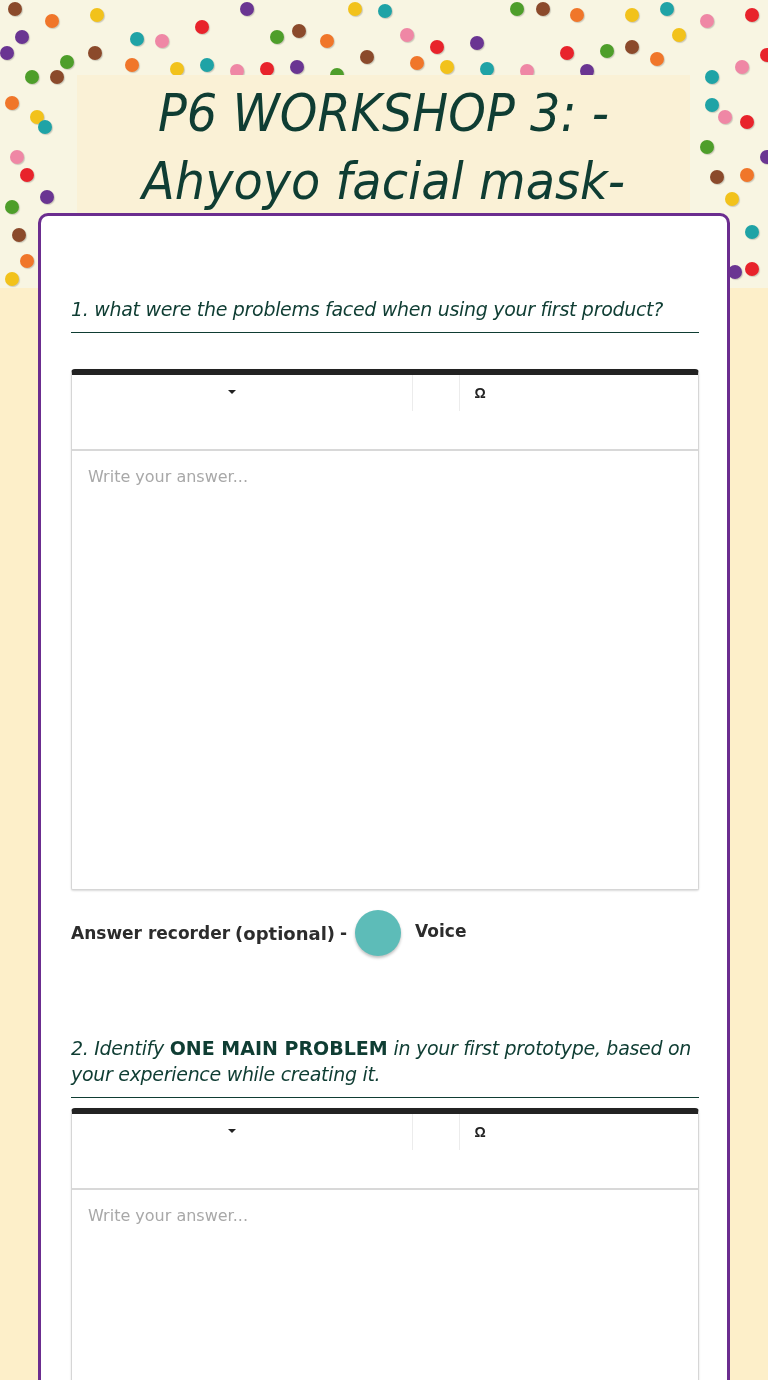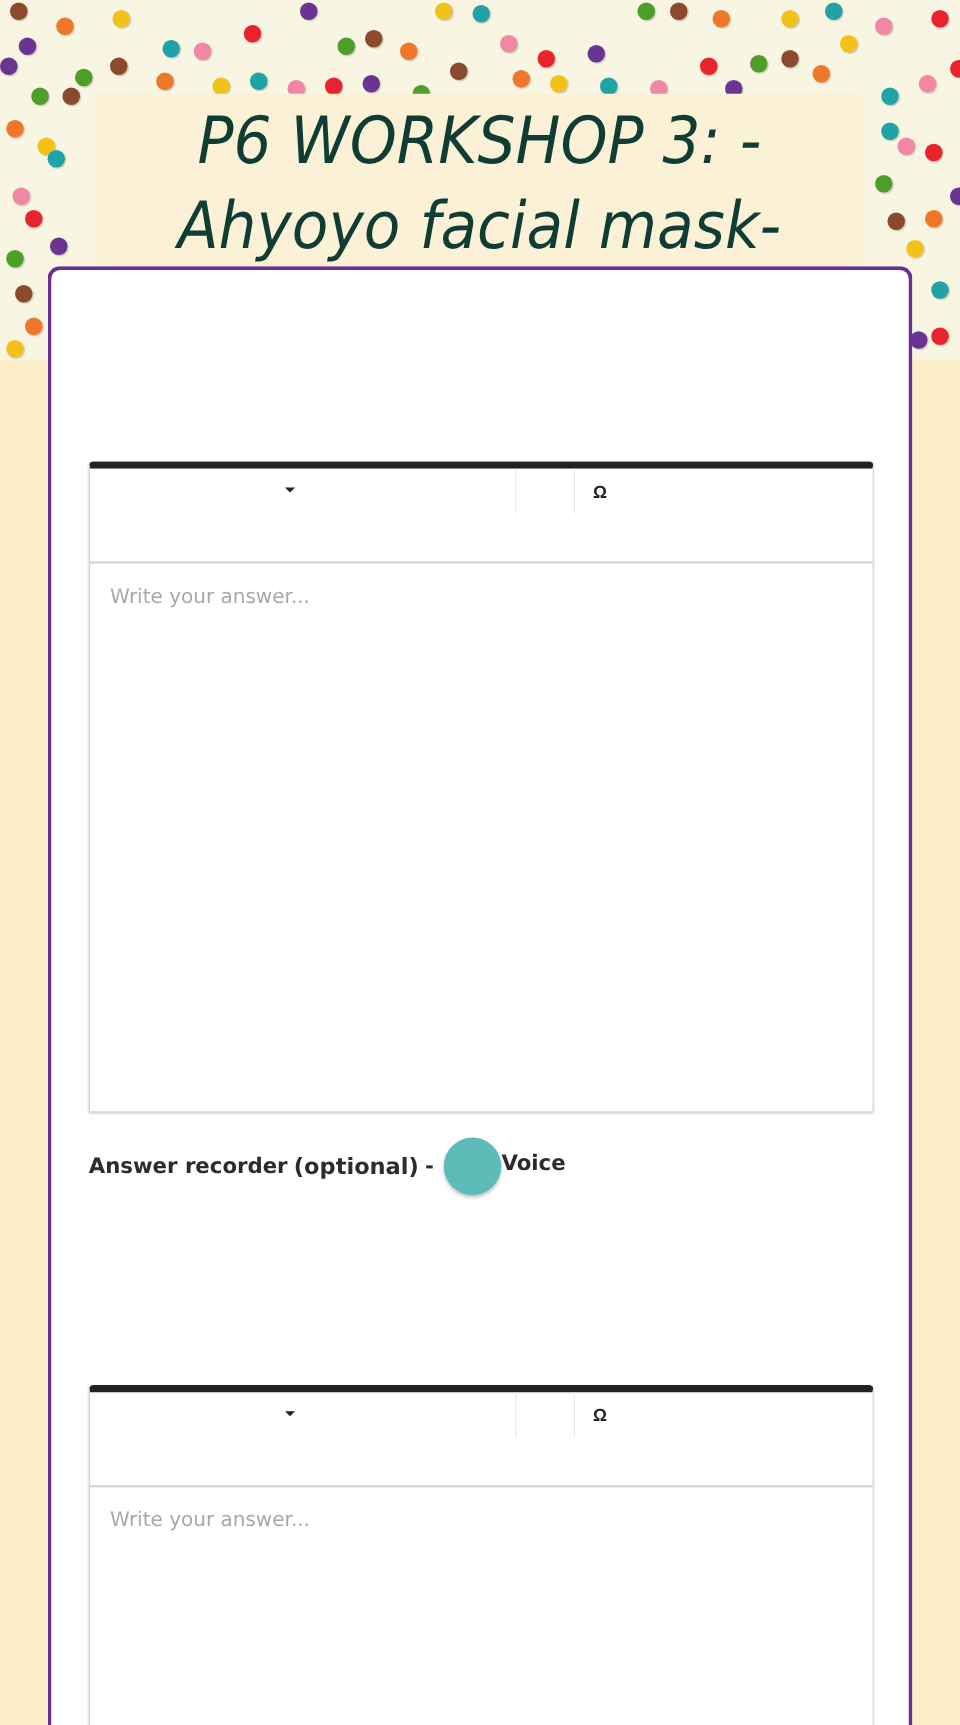--- a/index.html
+++ b/index.html
@@ -101,21 +101,21 @@
     }
     .rec-label { font-weight: 700; font-size: 17px; text-align: center; }
     .rec-opt { font-weight: 700; font-size: 18px; margin-left: 5px; }
     .rec-dash { font-weight: 700; font-size: 17px; margin-left: 5px; }
     .rec-btn {
       width: 46px; height: 46px; border-radius: 50%;
       background: #5dbcb8; margin-left: 8px;
       box-shadow: 0 2px 3px rgba(0,0,0,0.25);
       cursor: pointer;
     }
-    .rec-voice { font-weight: 700; font-size: 17px; margin-top: -4px; }
+    .rec-voice { font-weight: 700; font-size: 17px; margin-left: 14px; margin-top: -4px; }
   </style>
 </head>
 <body>
 
 <div class="pattern" id="pattern">
     <span class="dot" style="left: 8px; top: 2px; background: rgb(139, 74, 43);"></span>
     <span class="dot" style="left: 45px; top: 14px; background: rgb(240, 118, 42);"></span>
     <span class="dot" style="left: 90px; top: 8px; background: rgb(242, 194, 27);"></span>
     <span class="dot" style="left: 130px; top: 32px; background: rgb(31, 163, 166);"></span>
     <span class="dot" style="left: 155px; top: 34px; background: rgb(239, 135, 165);"></span>
@@ -186,20 +186,26 @@
     <span class="dot" style="left: 745px; top: 262px; background: rgb(232, 35, 43);"></span>
     <span class="dot" style="left: 728px; top: 265px; background: rgb(106, 53, 146);"></span>
   </div>
 
 <div class="title-box">
   <div class="title-text">P6 WORKSHOP 3: - Ahyoyo facial mask-</div>
 </div>
 
 <div class="card">
 
+  <div class="question" style="top: 80px;">
+    <div class="question-text">
+      <span>1.</span>
+      <span>what were the problems faced when using your first product?</span>
+    </div>
+  </div>
 
   <div class="editor" style="top: 153px;">
     <div class="toolbar">
       <div class="tb-dropdown">
         <span class="caret"></span>
       </div>
       <span class="tb-sep" style="left:340px;"></span>
       <div class="tb-blank"></div>
       <span class="tb-sep" style="left:387px;"></span>
       <div class="tb-btn">
@@ -210,20 +216,28 @@
   </div>
 
   <div class="recorder">
     <span class="rec-label">Answer recorder</span>
     <span class="rec-opt">(optional)</span>
     <span class="rec-dash">-</span>
     <div class="rec-btn"></div>
     <span class="rec-voice">Voice</span>
   </div>
 
+  <div class="question" style="top: 819px;">
+    <div class="question-text">
+      <span>2.</span>
+      <span>Identify</span>
+      <b>ONE MAIN PROBLEM</b>
+      <span>in your first prototype, based on your experience while creating it.</span>
+    </div>
+  </div>
 
   <div class="editor" style="top: 892px;">
     <div class="toolbar">
       <div class="tb-dropdown">
         <span class="caret"></span>
       </div>
       <span class="tb-sep" style="left:340px;"></span>
       <div class="tb-blank"></div>
       <span class="tb-sep" style="left:387px;"></span>
       <div class="tb-btn">

